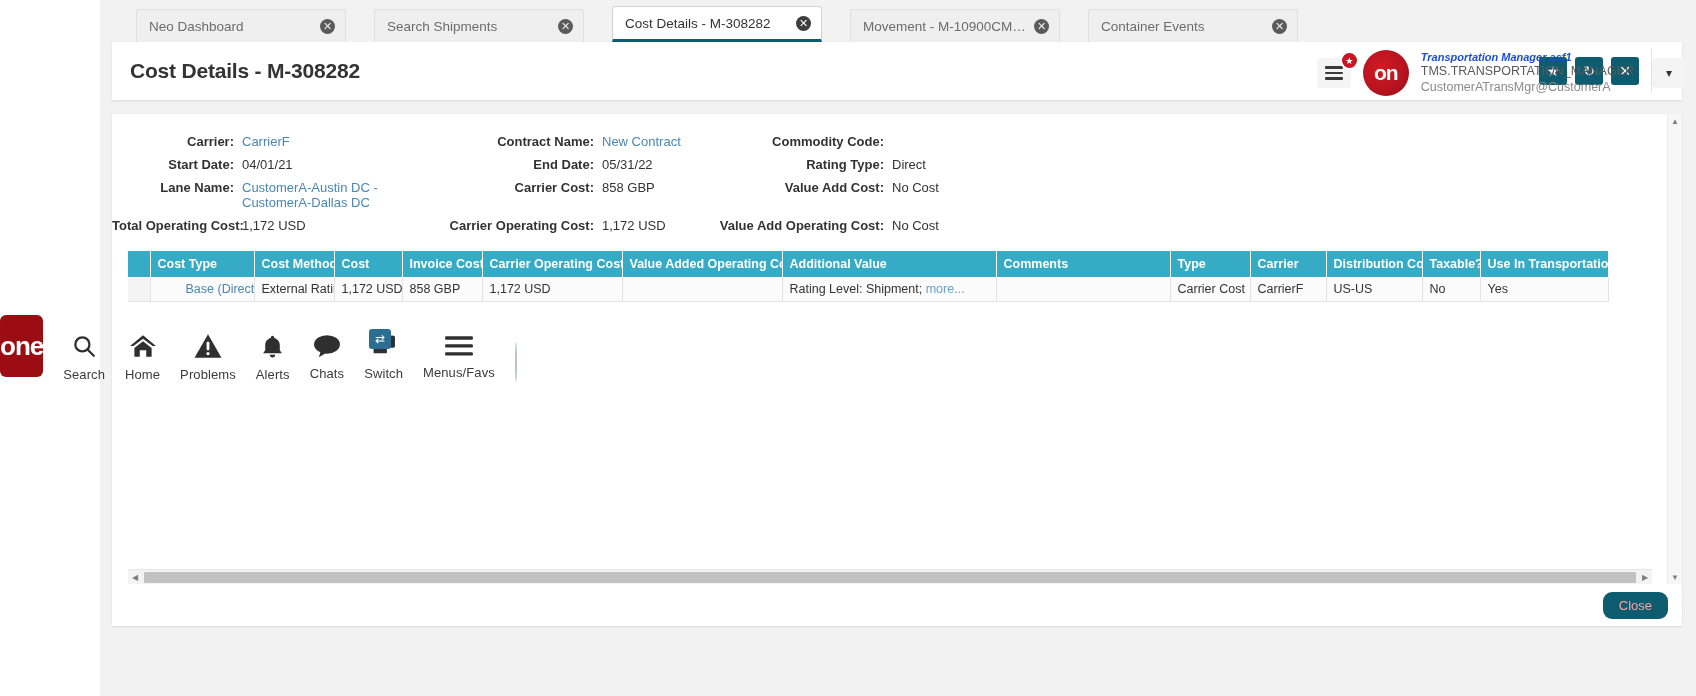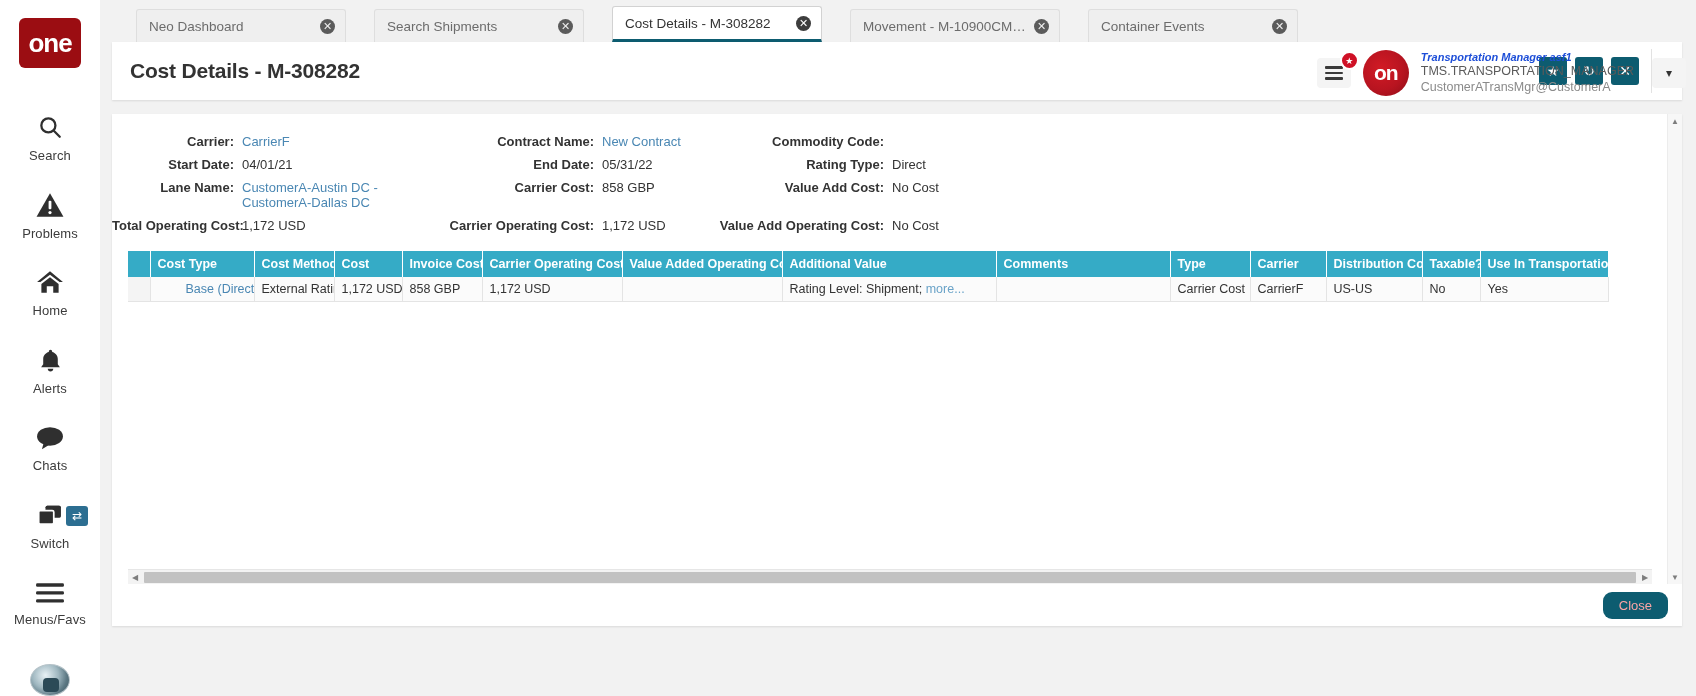--- a/index.html
+++ b/index.html
@@ -8,21 +8,21 @@
     font-family: "Liberation Sans", sans-serif;
     background: #f2f2f2;
     overflow: hidden;
   }
   #app { position: relative; width: 1696px; height: 696px; display: flex; }
 
   
   .rail {
     width: 100px; height: 696px;
     background: #ffffff;
-    display: flex; flex-direction: column; align-items: center;
+    display: flex; flex-direction: row; align-items: center;
     padding-top: 18px;
     flex: 0 0 100px;
     z-index: 5;
     gap: 20px;
   }
   .logo {
     width: 62px; height: 62px; background: #9b0d12;
     border-radius: 6px;
     display: flex; align-items: center; justify-content: center;
     margin-bottom: 22px;
@@ -260,36 +260,36 @@
           <circle cx="10.5" cy="10.5" r="6.5"></circle>
             <line x1="15.5" y1="15.5" x2="21" y2="21" stroke-linecap="round"></line>
         </svg>
       </span>
       <span class="r-label">Search</span>
     </div>
 
     <div class="rail-item">
       <span class="glyph">
         <svg width="28" height="26" viewBox="0 0 26 24" fill="#2f2f2f">
+          <path d="M13 2 L25 12 L22.2 12 L22.2 12.2 L13 5.3 L3.8 12.2 L3.8 12 L1 12 Z"></path>
+          <path d="M13 7.6 L21 13.8 L21 22 L16 22 L16 16 L10 16 L10 22 L5 22 L5 13.8 Z"></path>
+        </svg>
+      </span>
+      <span class="r-label">Home</span>
+    </div>
+
+    <div class="rail-item">
+      <span class="glyph">
+        <svg width="28" height="26" viewBox="0 0 26 24" fill="#2f2f2f">
           <path d="M13 1 L25.5 23 L0.5 23 Z"></path>
           <rect x="11.7" y="8" width="2.6" height="8" fill="#ffffff" rx="1"></rect>
           <circle cx="13" cy="19" r="1.5" fill="#ffffff"></circle>
         </svg>
       </span>
       <span class="r-label">Problems</span>
-    </div>
-
-    <div class="rail-item">
-      <span class="glyph">
-        <svg width="28" height="26" viewBox="0 0 26 24" fill="#2f2f2f">
-          <path d="M13 2 L25 12 L22.2 12 L22.2 12.2 L13 5.3 L3.8 12.2 L3.8 12 L1 12 Z"></path>
-          <path d="M13 7.6 L21 13.8 L21 22 L16 22 L16 16 L10 16 L10 22 L5 22 L5 13.8 Z"></path>
-        </svg>
-      </span>
-      <span class="r-label">Home</span>
     </div>
 
     <div class="rail-item">
       <span class="glyph">
         <svg width="25" height="26" viewBox="0 0 24 24" fill="#2f2f2f">
           <path d="M12 2.2 C12.9 2.2 13.6 2.9 13.6 3.8 L13.6 4.3 C16.7 5 19 7.8 19 11 L19 16 L21 19 L3 19 L5 16 L5 11 C5 7.8 7.3 5 10.4 4.3 L10.4 3.8 C10.4 2.9 11.1 2.2 12 2.2 Z"></path>
           <path d="M9.3 20.4 L14.7 20.4 C14.7 21.9 13.5 23 12 23 C10.5 23 9.3 21.9 9.3 20.4 Z"></path>
         </svg>
       </span>
       <span class="r-label">Alerts</span>

